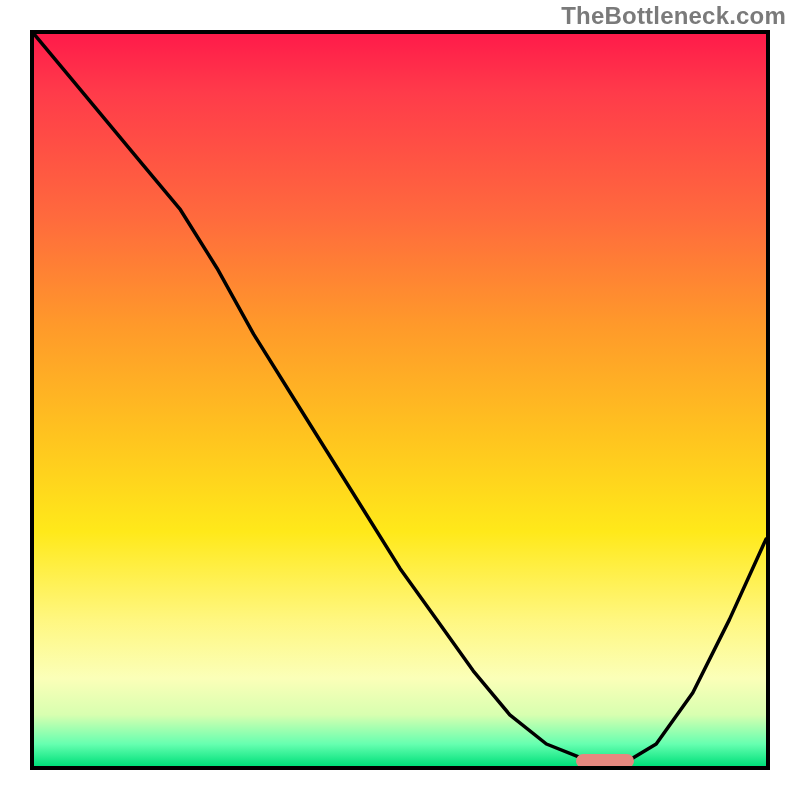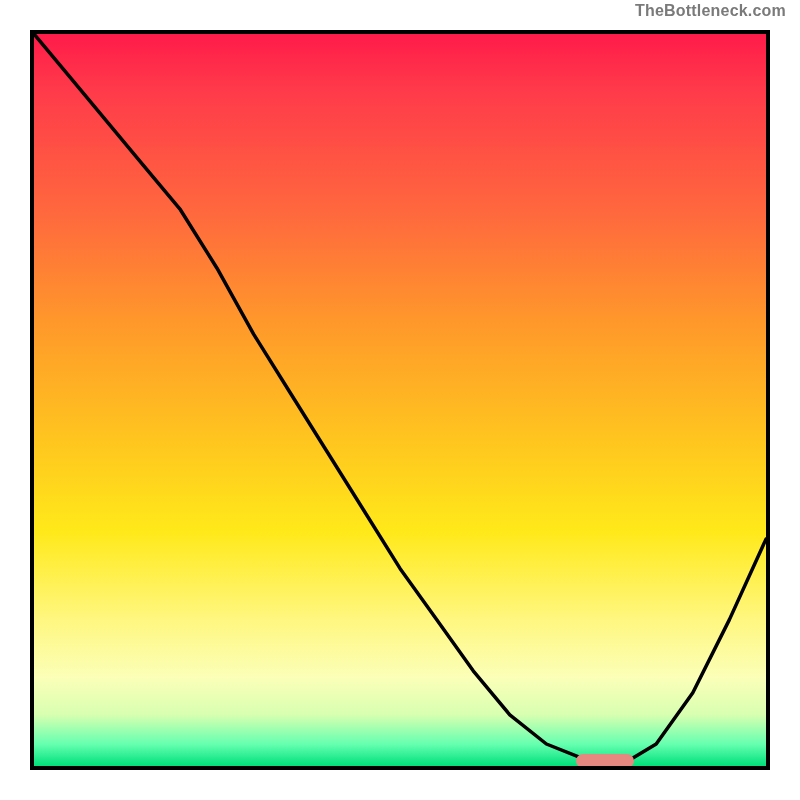--- a/index.html
+++ b/index.html
@@ -8,21 +8,21 @@
     width: 800px;
     height: 800px;
     background: #ffffff;
     position: relative;
     font-family: Arial, Helvetica, sans-serif;
   }
   .watermark {
     position: absolute;
     top: 2px;
     right: 14px;
-    font-size: 16px;
+    font-size: 24px;
     font-weight: bold;
     color: #7a7a7a;
     letter-spacing: 0.2px;
   }
   .plot-frame {
     position: absolute;
     top: 30px;
     left: 30px;
     width: 740px;
     height: 740px;

